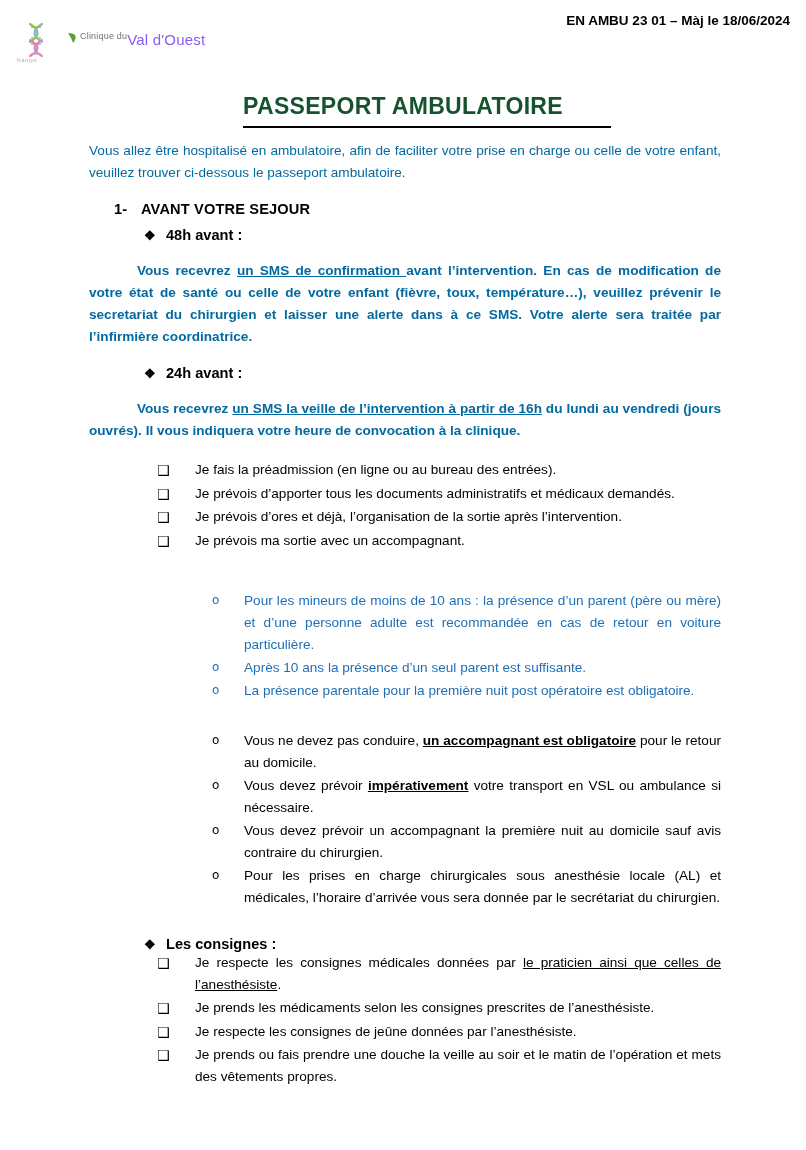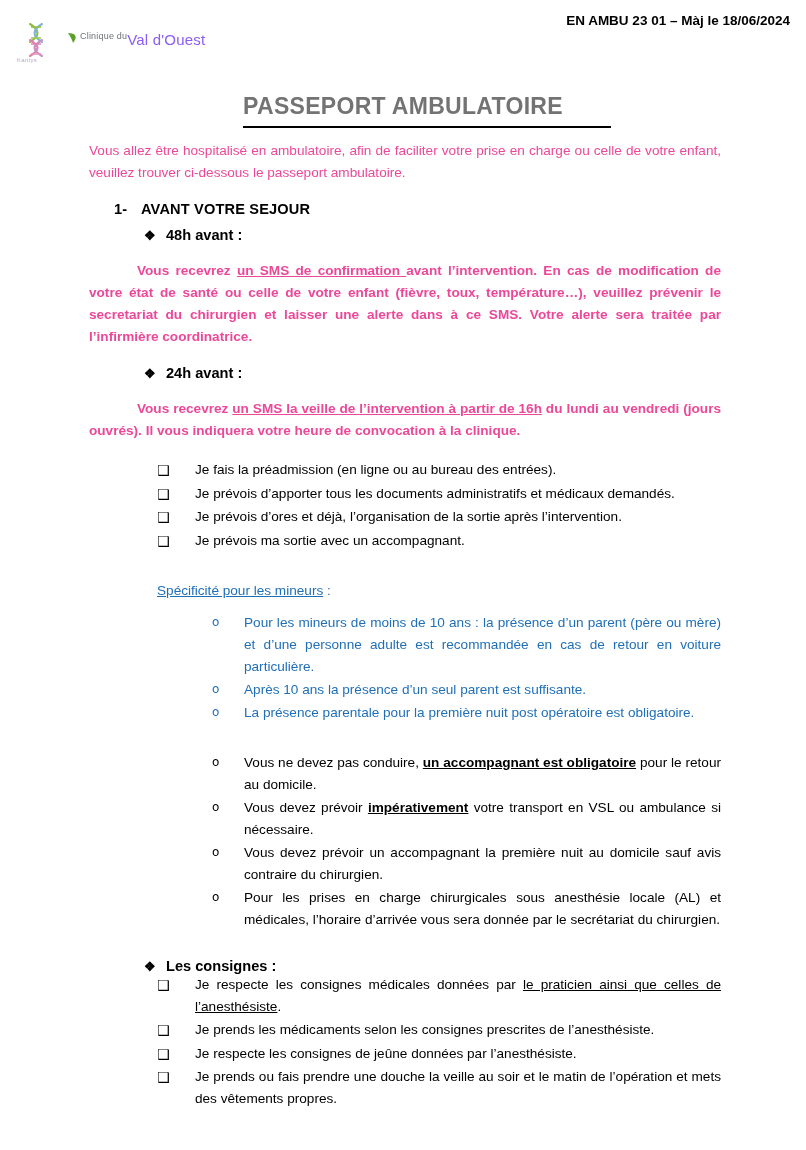--- a/index.html
+++ b/index.html
@@ -82,21 +82,21 @@
     top: 93px;
     left: 0;
     width: 806px;
     text-align: center;
   }
   .doc-title {
     display: inline-block;
     font-size: 23px;
     font-weight: bold;
     letter-spacing: .3px;
-    color: #737373;
+    color: #14532d;
   }
   .title-rule {
     position: absolute;
     top: 126px;
     left: 243px;
     width: 368px;
     height: 0;
     border-top: 2px solid #000;
   }
 
@@ -105,21 +105,21 @@
     position: absolute;
     top: 140px;
     left: 89px;
     width: 632px;
   }
   p.para {
     margin: 0;
     font-size: 13.6px;
     line-height: 1.62;
     text-align: justify;
-    color: #ec4899;
+    color: #0369a1;
   }
   p.para.indent {
     text-indent: 48px;
     font-weight: bold;
   }
   .gap-s { height: 10px; }
   .gap-m { height: 17px; }
   .gap-l { height: 26px; }
 
   
@@ -293,21 +293,20 @@
         <span class="cktext">Je prévois d’ores et déjà, l’organisation de la sortie après l’intervention.</span>
       </li>
       <li>
         <span class="ck">❑</span>
         <span class="cktext">Je prévois ma sortie avec un accompagnant.</span>
       </li>
     </ul>
 
     <div class="gap-l"></div>
 
-    <div class="sublabel blue"><span class="u">Spécificité pour les mineurs</span><span> :</span></div>
 
     <div class="gap-s"></div>
 
     <ul class="circlist blue">
       <li>
         <span class="cglyph">o</span>
         <span class="ctext">Pour les mineurs de moins de 10 ans : la présence d’un parent (père ou mère) et d’une personne adulte est recommandée en cas de retour en voiture particulière.</span>
       </li>
       <li>
         <span class="cglyph">o</span>

